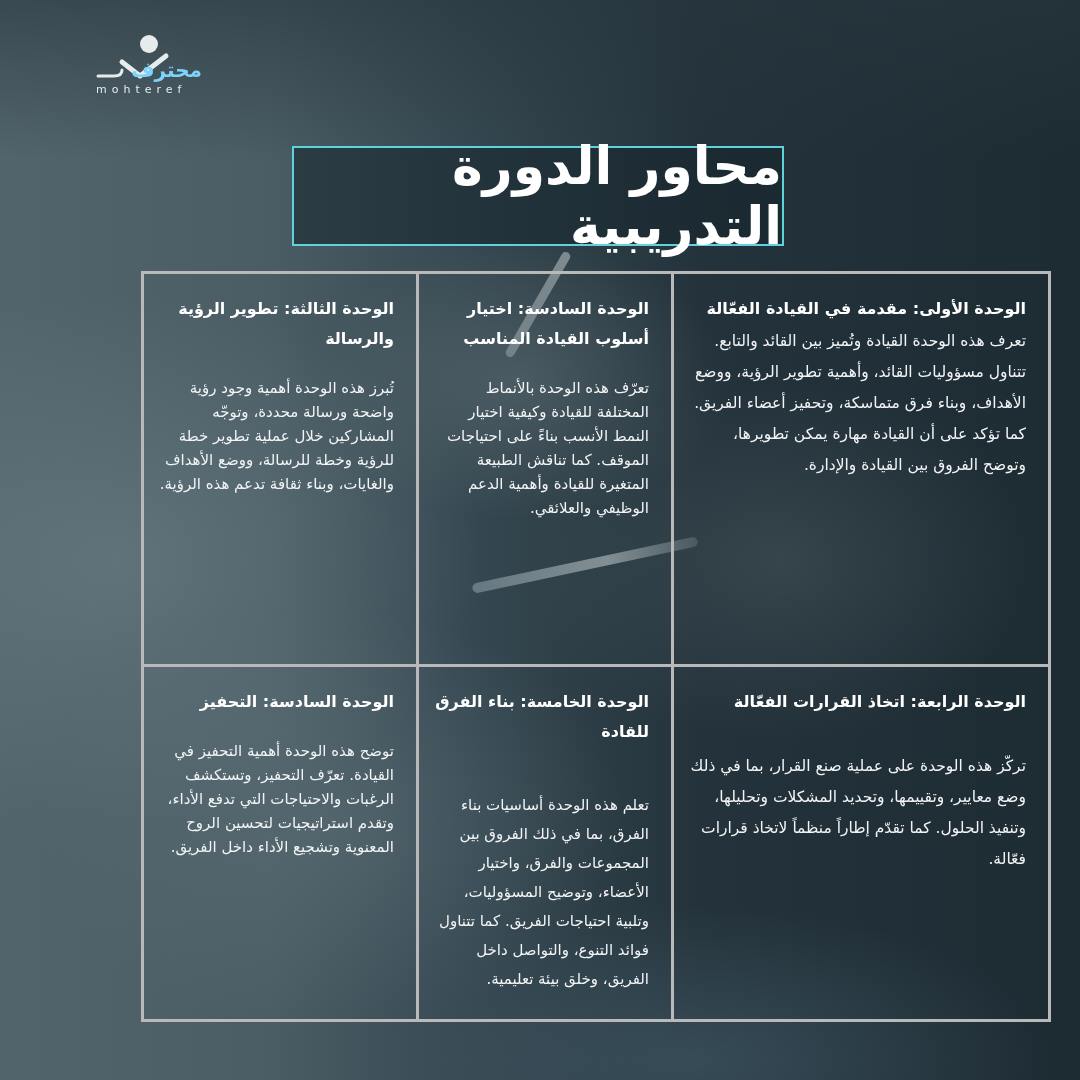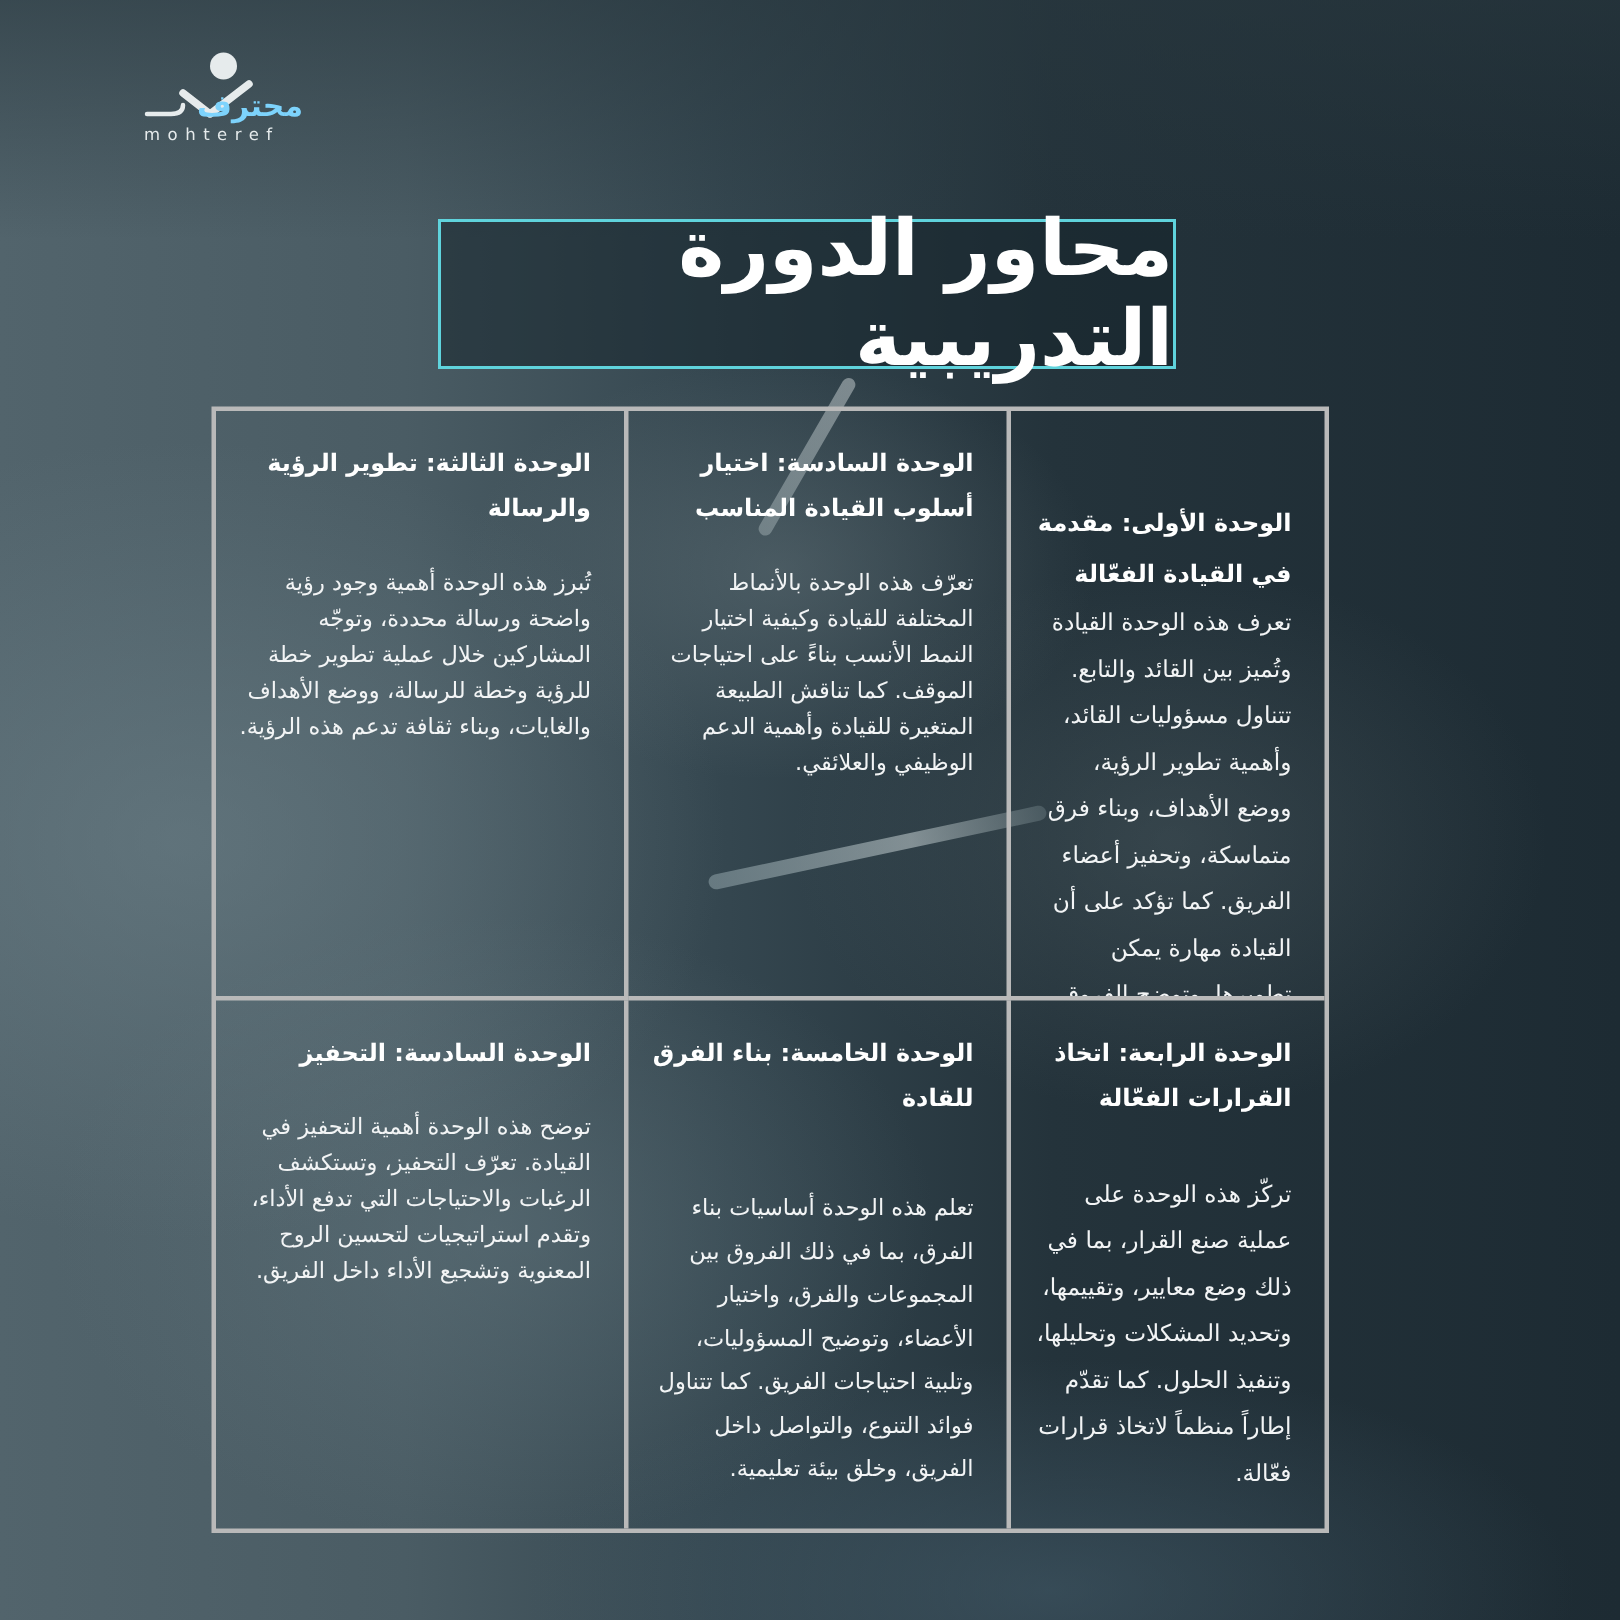--- a/index.html
+++ b/index.html
@@ -60,21 +60,21 @@
       background: rgba(22,36,44,0.55);
       display: flex; align-items: center; justify-content: center;
     }
     .title-box h1 {
       margin: 0; color: #ffffff; font-size: 52px; font-weight: bold;
       direction: rtl; font-family: "DejaVu Sans", sans-serif;
     }
 
     
     .grid {
-      position: absolute; left: 141px; top: 271px; width: 745px; height: 751px;
+      position: absolute; left: 141px; top: 271px; width: 910px; height: 751px;
       border: 3px solid #b9b9b9; box-sizing: border-box;
       display: grid; grid-template-columns: 275px 255px 1fr; grid-template-rows: 393px 1fr;
       direction: ltr;
     }
     .cell {
       box-sizing: border-box; padding: 20px 22px 10px 14px;
       direction: rtl; text-align: right; color: #ffffff; overflow: hidden;
     }
     .cell.br { border-right: 3px solid #b9b9b9; }
     .cell.bb { border-bottom: 3px solid #b9b9b9; }
@@ -119,21 +119,21 @@
   <div class="cell c3 br bb">
     <h2>الوحدة الثالثة: تطوير الرؤية والرسالة</h2>
     <div class="gap"></div>
     <p>تُبرز هذه الوحدة أهمية وجود رؤية واضحة ورسالة محددة، وتوجّه المشاركين خلال عملية تطوير خطة للرؤية وخطة للرسالة، ووضع الأهداف والغايات، وبناء ثقافة تدعم هذه الرؤية.</p>
   </div>
   <div class="cell c2 br bb">
     <h2>الوحدة السادسة: اختيار أسلوب القيادة المناسب</h2>
     <div class="gap"></div>
     <p>تعرّف هذه الوحدة بالأنماط المختلفة للقيادة وكيفية اختيار النمط الأنسب بناءً على احتياجات الموقف. كما تناقش الطبيعة المتغيرة للقيادة وأهمية الدعم الوظيفي والعلائقي.</p>
   </div>
-  <div class="cell c1 bb" style="padding-top:18px;margin-top:40px;">
+  <div class="cell c1 bb" style="padding-top:18px;">
     <h2>الوحدة الأولى: مقدمة في القيادة الفعّالة</h2>
     <div class="gap"></div>
     <p>تعرف هذه الوحدة القيادة وتُميز بين القائد والتابع. تتناول مسؤوليات القائد، وأهمية تطوير الرؤية، ووضع الأهداف، وبناء فرق متماسكة، وتحفيز أعضاء الفريق. كما تؤكد على أن القيادة مهارة يمكن تطويرها، وتوضح الفروق بين القيادة والإدارة.</p>
   </div>
 
   <div class="cell c6 br">
     <h2>الوحدة السادسة: التحفيز</h2>
     <div class="gap"></div>
     <p>توضح هذه الوحدة أهمية التحفيز في القيادة. تعرّف التحفيز، وتستكشف الرغبات والاحتياجات التي تدفع الأداء، وتقدم استراتيجيات لتحسين الروح المعنوية وتشجيع الأداء داخل الفريق.</p>
   </div>

